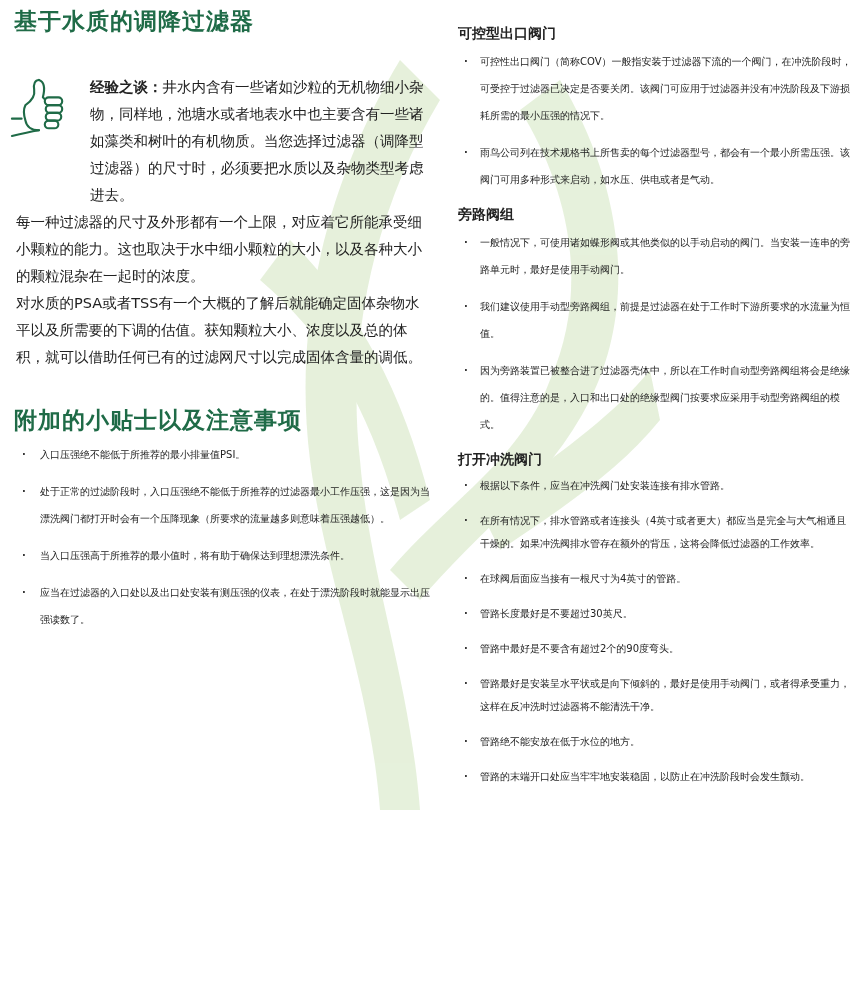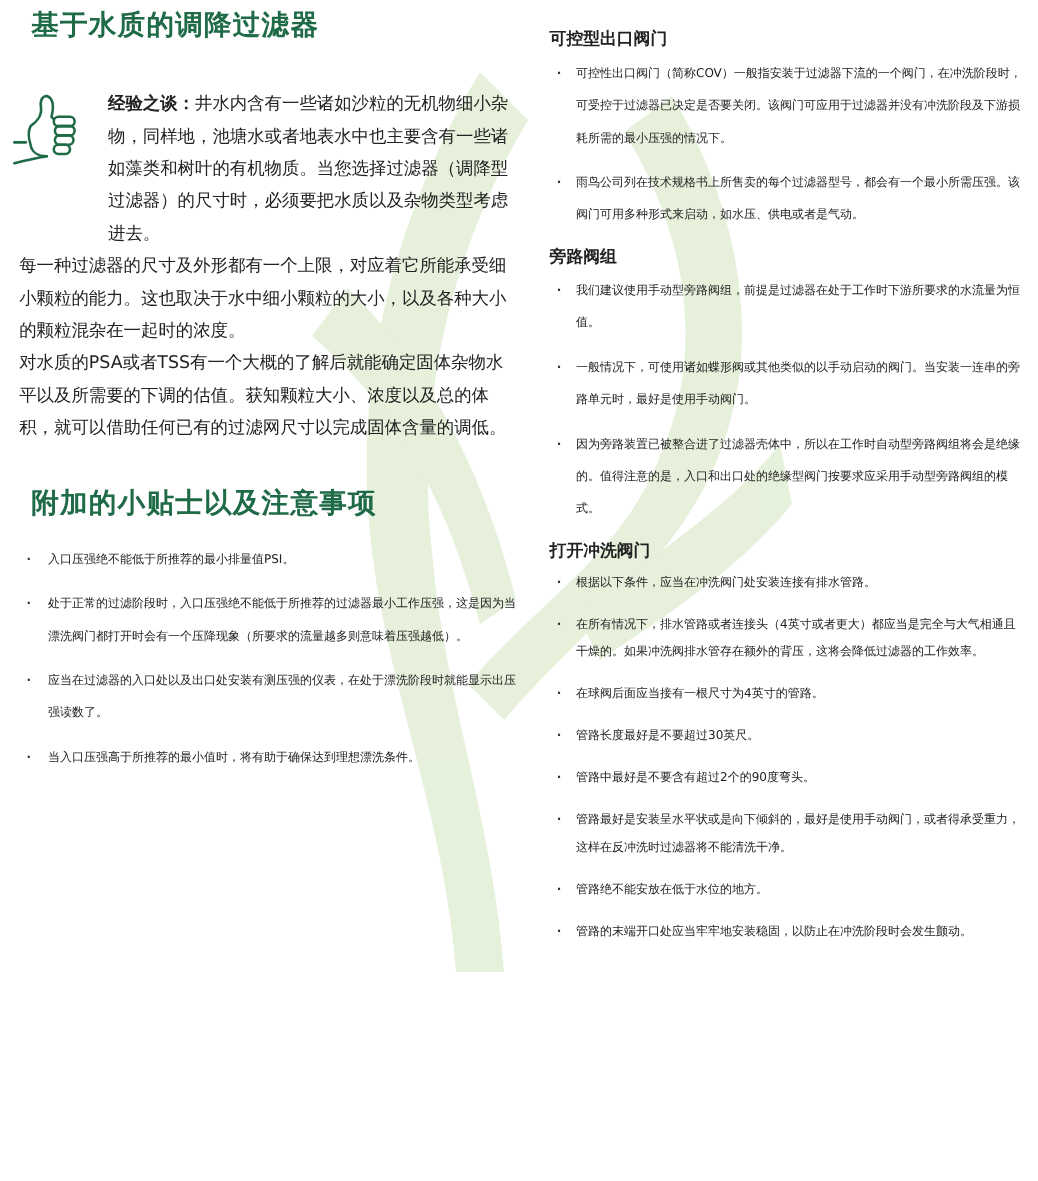--- a/index.html
+++ b/index.html
@@ -6,21 +6,21 @@
     body {
       width: 865px; height: 984px; position: relative; overflow: hidden;
       background: #ffffff; color: #222;
       font-family: "DejaVu Sans", "Liberation Sans", sans-serif;
     }
     .watermark { position: absolute; left: 230px; top: 40px; width: 430px; height: 780px; z-index: 0; pointer-events: none; }
     .col { position: absolute; z-index: 1; }
     .col-left { left: 10px; top: 0; width: 420px; }
     .col-right { left: 458px; top: 4px; width: 395px; }
 
-    .h1 { color: #1f6b47; font-weight: bold; font-size: 23px; letter-spacing: 1px; margin: 16px; line-height: 34px; }
+    .h1 { color: #1f6b47; font-weight: bold; font-size: 23px; letter-spacing: 1px; margin: 4px; line-height: 34px; }
     .h1.first { margin-top: 4px; }
     .h1.second { margin-top: 32px; }
 
     .tip { position: relative; margin-top: 36px; padding-left: 80px; }
     .tip .thumb { position: absolute; left: 0; top: 2px; width: 58px; height: 64px; }
     .tip p { margin: 0; font-size: 14.5px; line-height: 27px; }
     .tip .label { font-weight: bold; }
 
     .para { font-size: 14.5px; line-height: 27px; margin: 0 0 0 6px; }
 
@@ -66,36 +66,36 @@
     <p><span class="label">经验之谈：</span><span>井水内含有一些诸如沙粒的无机物细小杂物，同样地，池塘水或者地表水中也主要含有一些诸如藻类和树叶的有机物质。当您选择过滤器（调降型过滤器）的尺寸时，必须要把水质以及杂物类型考虑进去。</span></p>
   </div>
 
   <p class="para">每一种过滤器的尺寸及外形都有一个上限，对应着它所能承受细小颗粒的能力。这也取决于水中细小颗粒的大小，以及各种大小的颗粒混杂在一起时的浓度。</p>
   <p class="para">对水质的PSA或者TSS有一个大概的了解后就能确定固体杂物水平以及所需要的下调的估值。获知颗粒大小、浓度以及总的体积，就可以借助任何已有的过滤网尺寸以完成固体含量的调低。</p>
 
   <h1 class="h1 second">附加的小贴士以及注意事项</h1>
   <ul class="bullets">
     <li>入口压强绝不能低于所推荐的最小排量值PSI。</li>
     <li>处于正常的过滤阶段时，入口压强绝不能低于所推荐的过滤器最小工作压强，这是因为当漂洗阀门都打开时会有一个压降现象（所要求的流量越多则意味着压强越低）。</li>
+    <li>当入口压强高于所推荐的最小值时，将有助于确保达到理想漂洗条件。</li>
     <li>应当在过滤器的入口处以及出口处安装有测压强的仪表，在处于漂洗阶段时就能显示出压强读数了。</li>
-    <li>当入口压强高于所推荐的最小值时，将有助于确保达到理想漂洗条件。</li>
   </ul>
 </div>
 
 <div class="col col-right">
   <h2 class="h2 first">可控型出口阀门</h2>
   <ul class="bullets">
     <li>可控性出口阀门（简称COV）一般指安装于过滤器下流的一个阀门，在冲洗阶段时，可受控于过滤器已决定是否要关闭。该阀门可应用于过滤器并没有冲洗阶段及下游损耗所需的最小压强的情况下。</li>
     <li>雨鸟公司列在技术规格书上所售卖的每个过滤器型号，都会有一个最小所需压强。该阀门可用多种形式来启动，如水压、供电或者是气动。</li>
   </ul>
 
   <h2 class="h2 gap">旁路阀组</h2>
   <ul class="bullets">
+    <li>一般情况下，可使用诸如蝶形阀或其他类似的以手动启动的阀门。当安装一连串的旁路单元时，最好是使用手动阀门。</li>
     <li>我们建议使用手动型旁路阀组，前提是过滤器在处于工作时下游所要求的水流量为恒值。</li>
-    <li>一般情况下，可使用诸如蝶形阀或其他类似的以手动启动的阀门。当安装一连串的旁路单元时，最好是使用手动阀门。</li>
     <li>因为旁路装置已被整合进了过滤器壳体中，所以在工作时自动型旁路阀组将会是绝缘的。值得注意的是，入口和出口处的绝缘型阀门按要求应采用手动型旁路阀组的模式。</li>
   </ul>
 
   <h2 class="h2 gap">打开冲洗阀门</h2>
   <ul class="bullets tight">
     <li>根据以下条件，应当在冲洗阀门处安装连接有排水管路。</li>
     <li>在所有情况下，排水管路或者连接头（4英寸或者更大）都应当是完全与大气相通且干燥的。如果冲洗阀排水管存在额外的背压，这将会降低过滤器的工作效率。</li>
     <li>在球阀后面应当接有一根尺寸为4英寸的管路。</li>
     <li>管路长度最好是不要超过30英尺。</li>
     <li>管路中最好是不要含有超过2个的90度弯头。</li>

